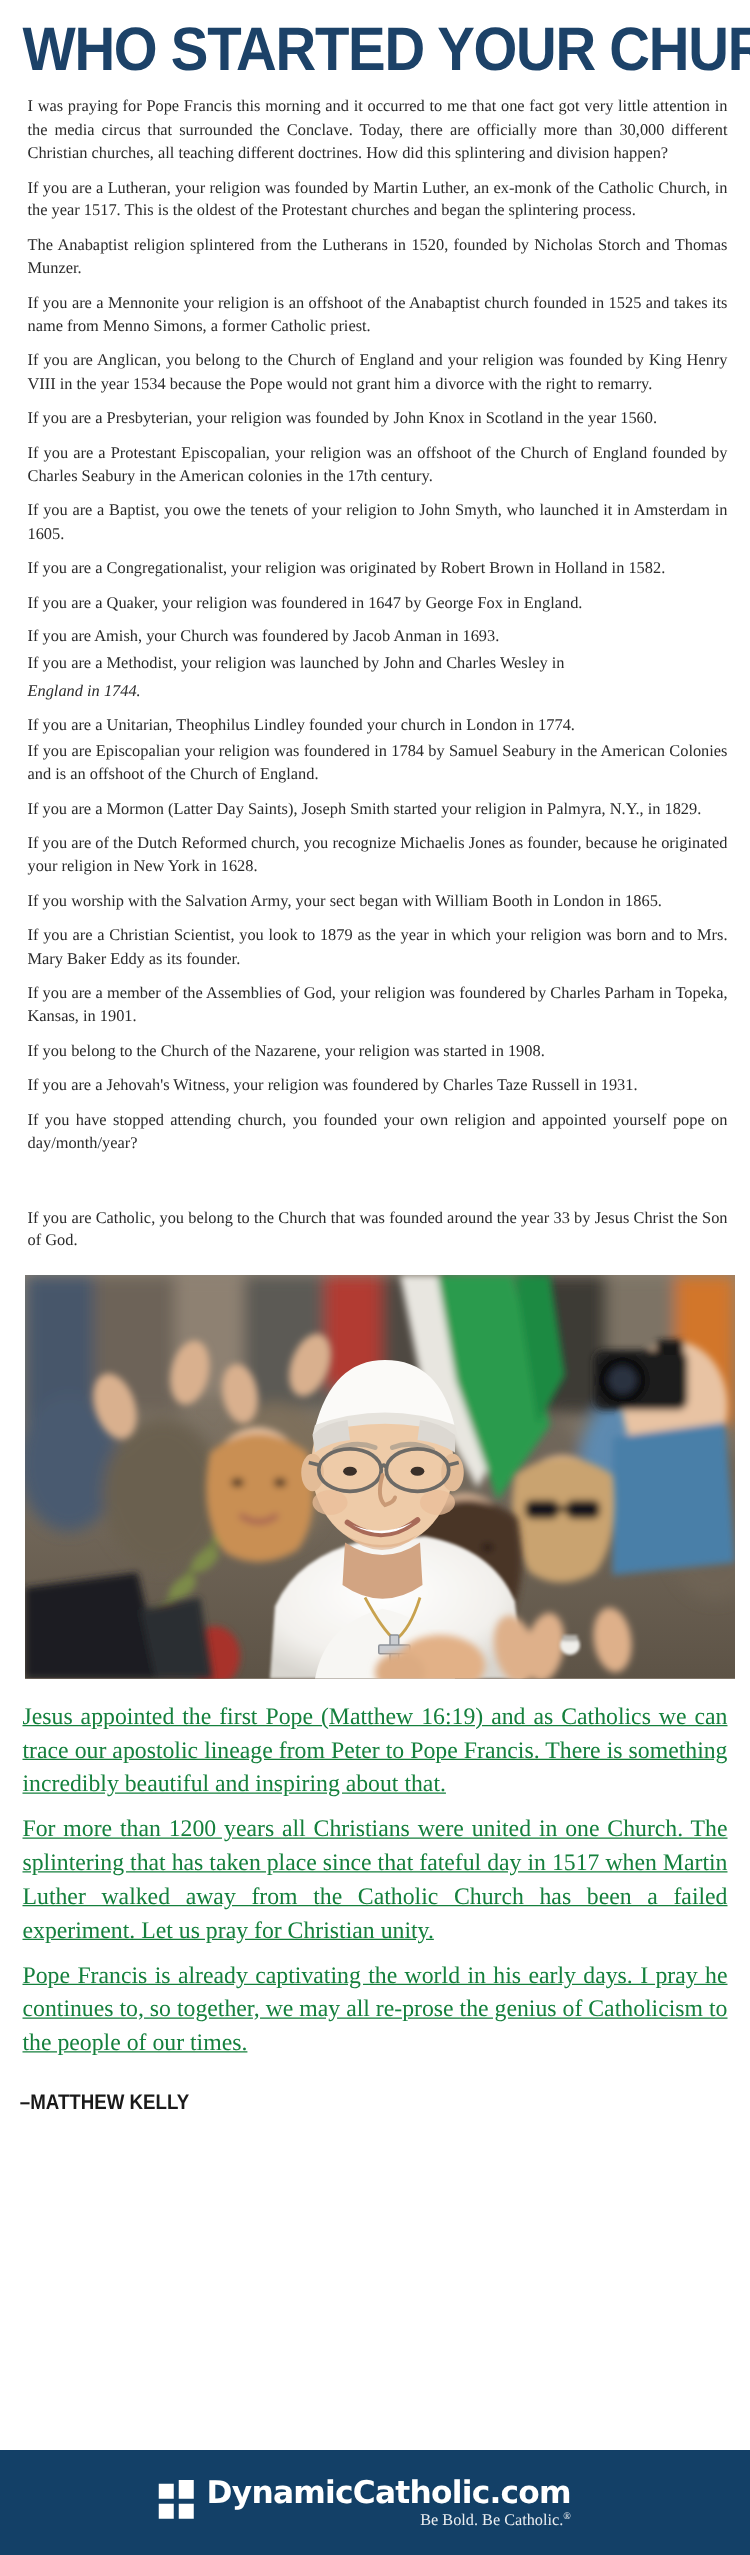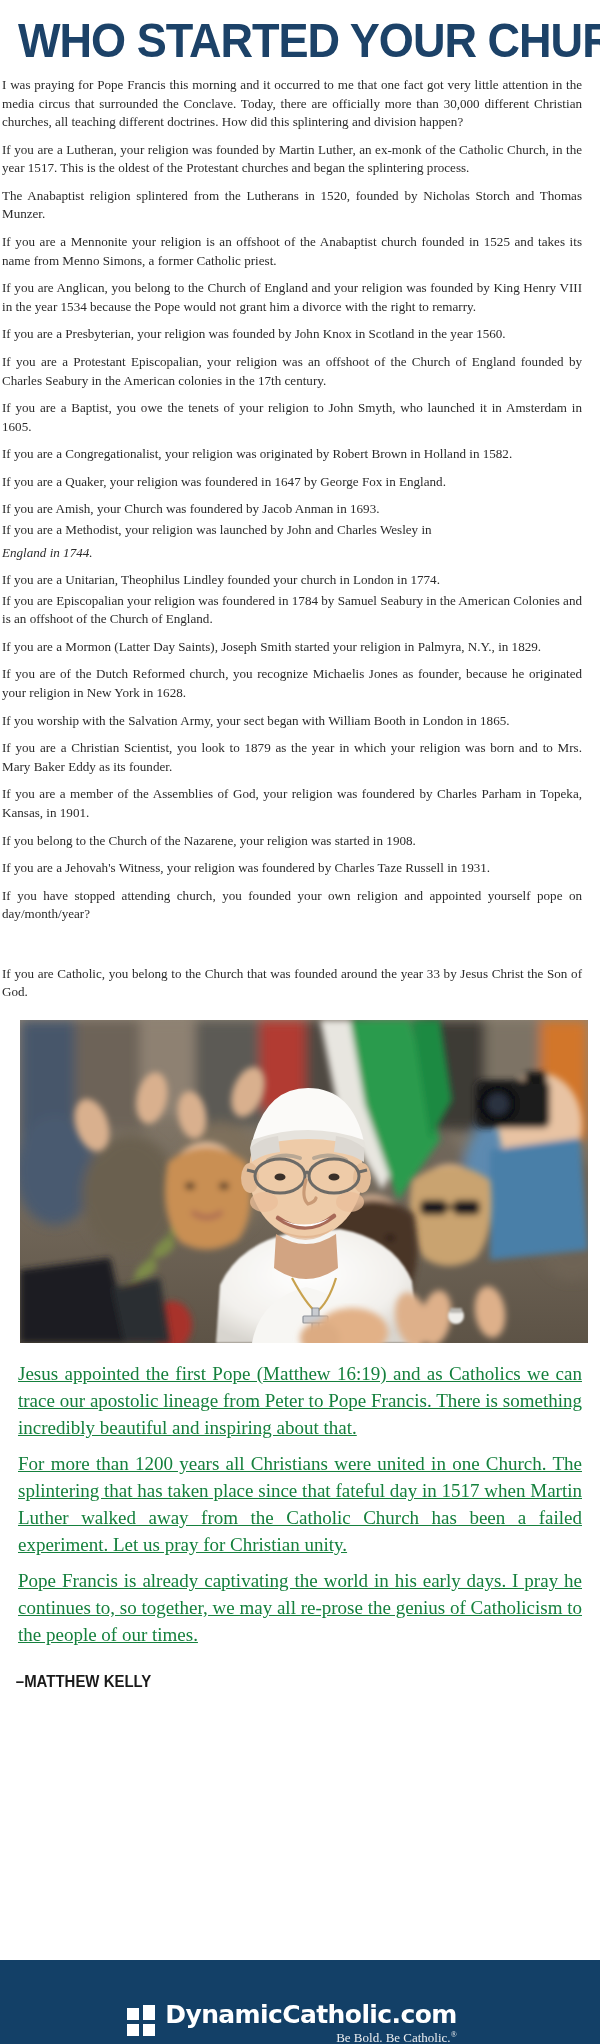--- a/index.html
+++ b/index.html
@@ -35,21 +35,21 @@
     letter-spacing: -1.1px;
     color: #1c4268;
     margin: 0;
     transform: scaleX(0.92);
     transform-origin: left center;
     white-space: nowrap;
   }
 
   
   .body-copy {
-    padding: 12px 18px 0 2px;
+    padding: 12px 18px 0 22px;
   }
   .body-copy p {
     margin: 0 0 9px 0;
     font-size: 13.1px;
     line-height: 1.42;
     color: #2b2b2b;
     text-align: justify;
     text-justify: inter-word;
     font-family: "Liberation Serif", "DejaVu Serif", serif;
     hyphens: none;
@@ -100,21 +100,21 @@
 
   
   .footer {
     position: absolute;
     left: 0;
     bottom: 0;
     width: 600px;
     height: 84px;
     background: #134067;
     display: flex;
-    align-items: flex-end;
+    align-items: center;
     justify-content: center;
   }
   .footer-inner {
     display: flex;
     align-items: flex-start;
     gap: 10px;
     transform: translateX(-8px);
   }
   .logo-mark {
     width: 28px;

